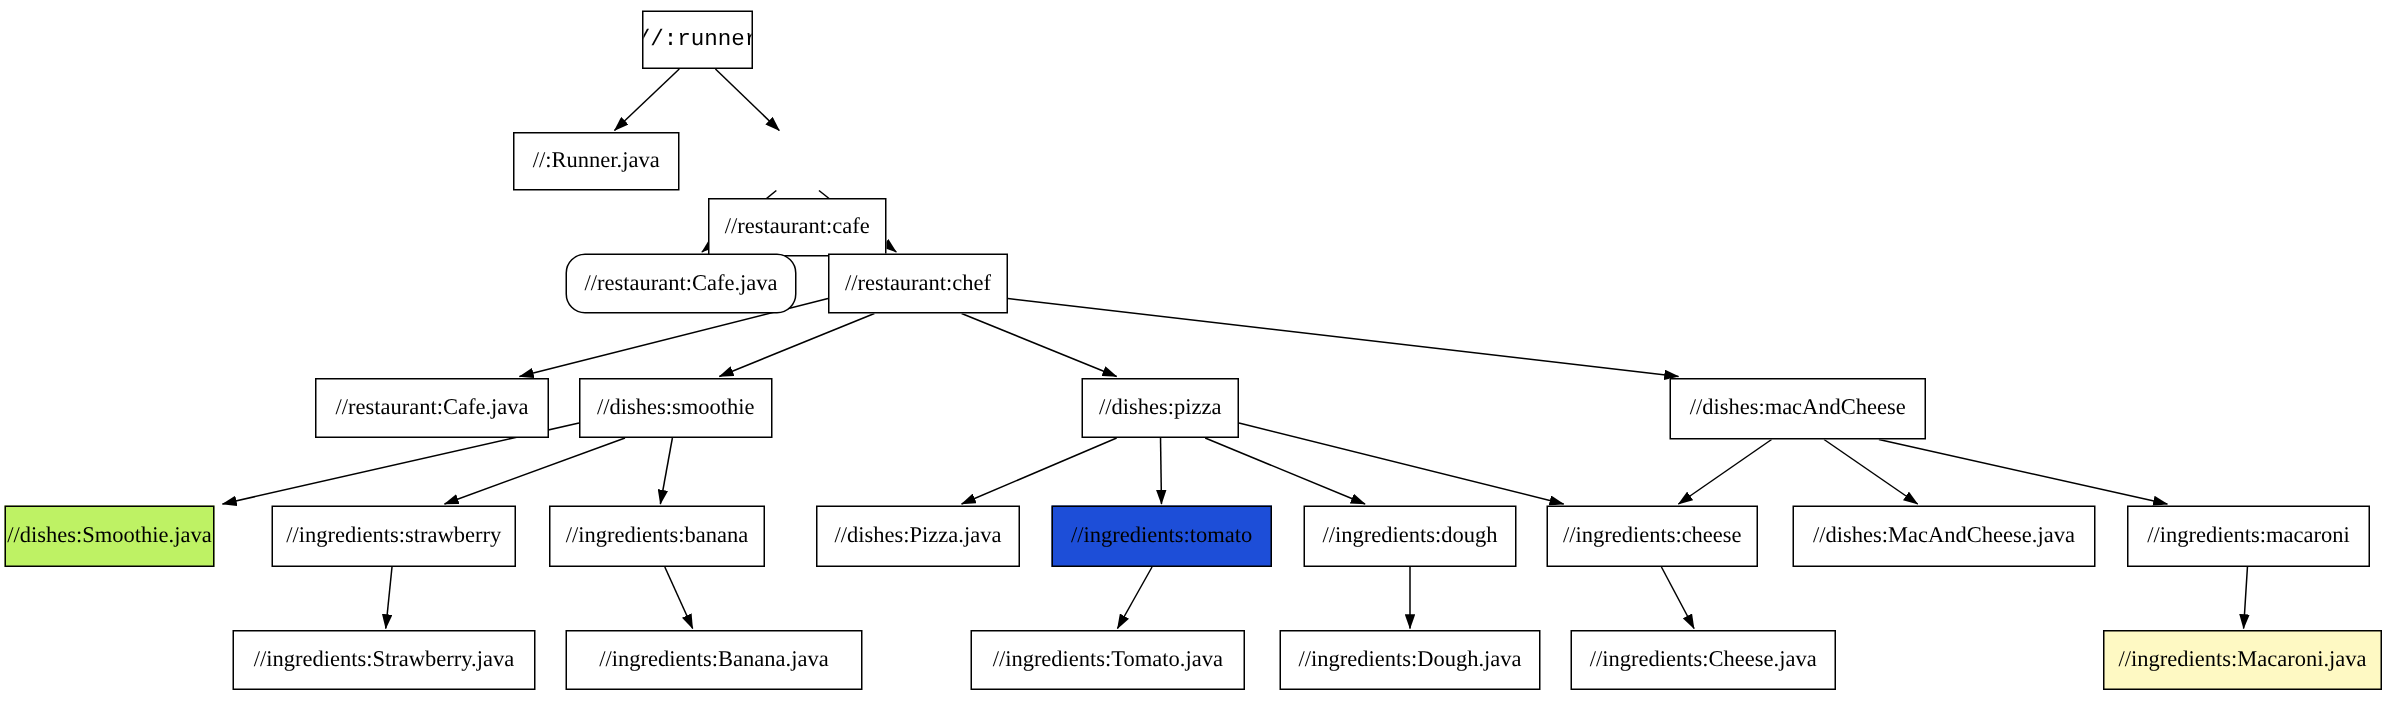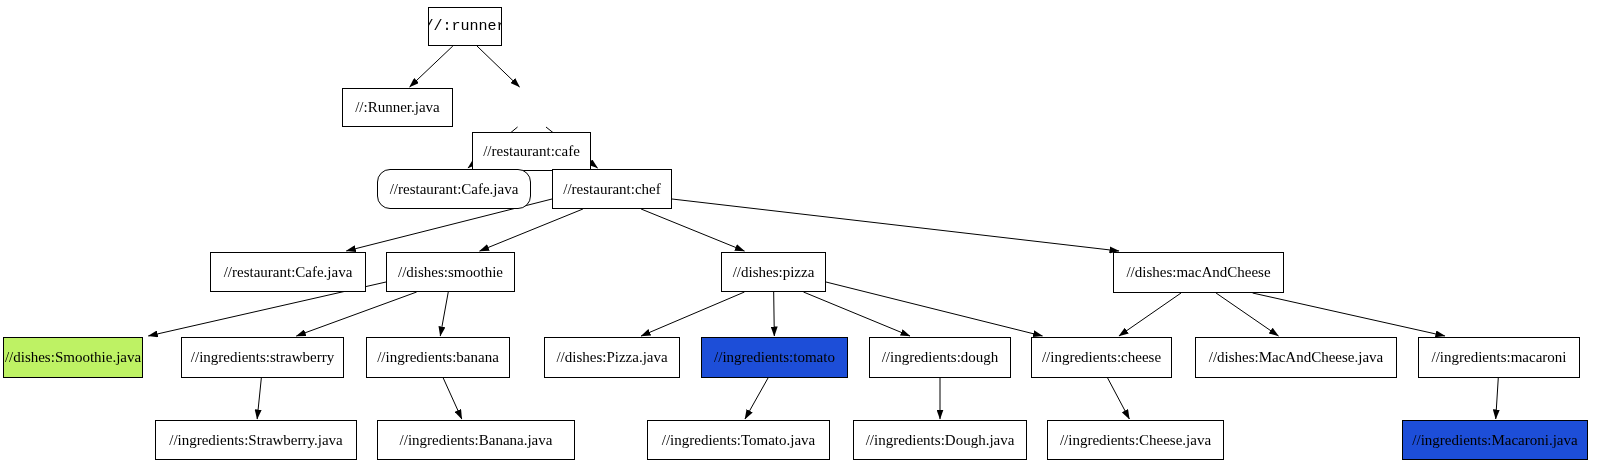--- a/index.html
+++ b/index.html
@@ -81,15 +81,15 @@
       <div class="node" style="left: 701px; top: 337px; width: 147px; height: 41px; border-color: rgb(0, 0, 0); background: #1d4ed8;">//ingredients:tomato</div>
       <div class="node" style="left: 869px; top: 337px; width: 142px; height: 41px; border-color: rgb(0, 0, 0); background: rgb(255, 255, 255);">//ingredients:dough</div>
       <div class="node" style="left: 1031px; top: 337px; width: 141px; height: 41px; border-color: rgb(0, 0, 0); background: rgb(255, 255, 255);">//ingredients:cheese</div>
       <div class="node" style="left: 1195px; top: 337px; width: 202px; height: 41px; border-color: rgb(0, 0, 0); background: rgb(255, 255, 255);">//dishes:MacAndCheese.java</div>
       <div class="node" style="left: 1418px; top: 337px; width: 162px; height: 41px; border-color: rgb(0, 0, 0); background: rgb(255, 255, 255);">//ingredients:macaroni</div>
       <div class="node" style="left: 155px; top: 420px; width: 202px; height: 40px; border-color: rgb(0, 0, 0); background: rgb(255, 255, 255);">//ingredients:Strawberry.java</div>
       <div class="node" style="left: 377px; top: 420px; width: 198px; height: 40px; border-color: rgb(0, 0, 0); background: rgb(255, 255, 255);">//ingredients:Banana.java</div>
       <div class="node" style="left: 647px; top: 420px; width: 183px; height: 40px; border-color: rgb(0, 0, 0); background: rgb(255, 255, 255);">//ingredients:Tomato.java</div>
       <div class="node" style="left: 853px; top: 420px; width: 174px; height: 40px; border-color: rgb(0, 0, 0); background: rgb(255, 255, 255);">//ingredients:Dough.java</div>
       <div class="node" style="left: 1047px; top: 420px; width: 177px; height: 40px; border-color: rgb(0, 0, 0); background: rgb(255, 255, 255);">//ingredients:Cheese.java</div>
-      <div class="node" style="left: 1402px; top: 420px; width: 186px; height: 40px; border-color: rgb(0, 0, 0); background: #1d4ed8;">//ingredients:Macaroni.java</div>
+      <div class="node" style="left: 1402px; top: 420px; width: 186px; height: 40px; border-color: rgb(0, 0, 0); background: #fef9c3;">//ingredients:Macaroni.java</div>
     </div>
 </div>
 
 </body></html>

